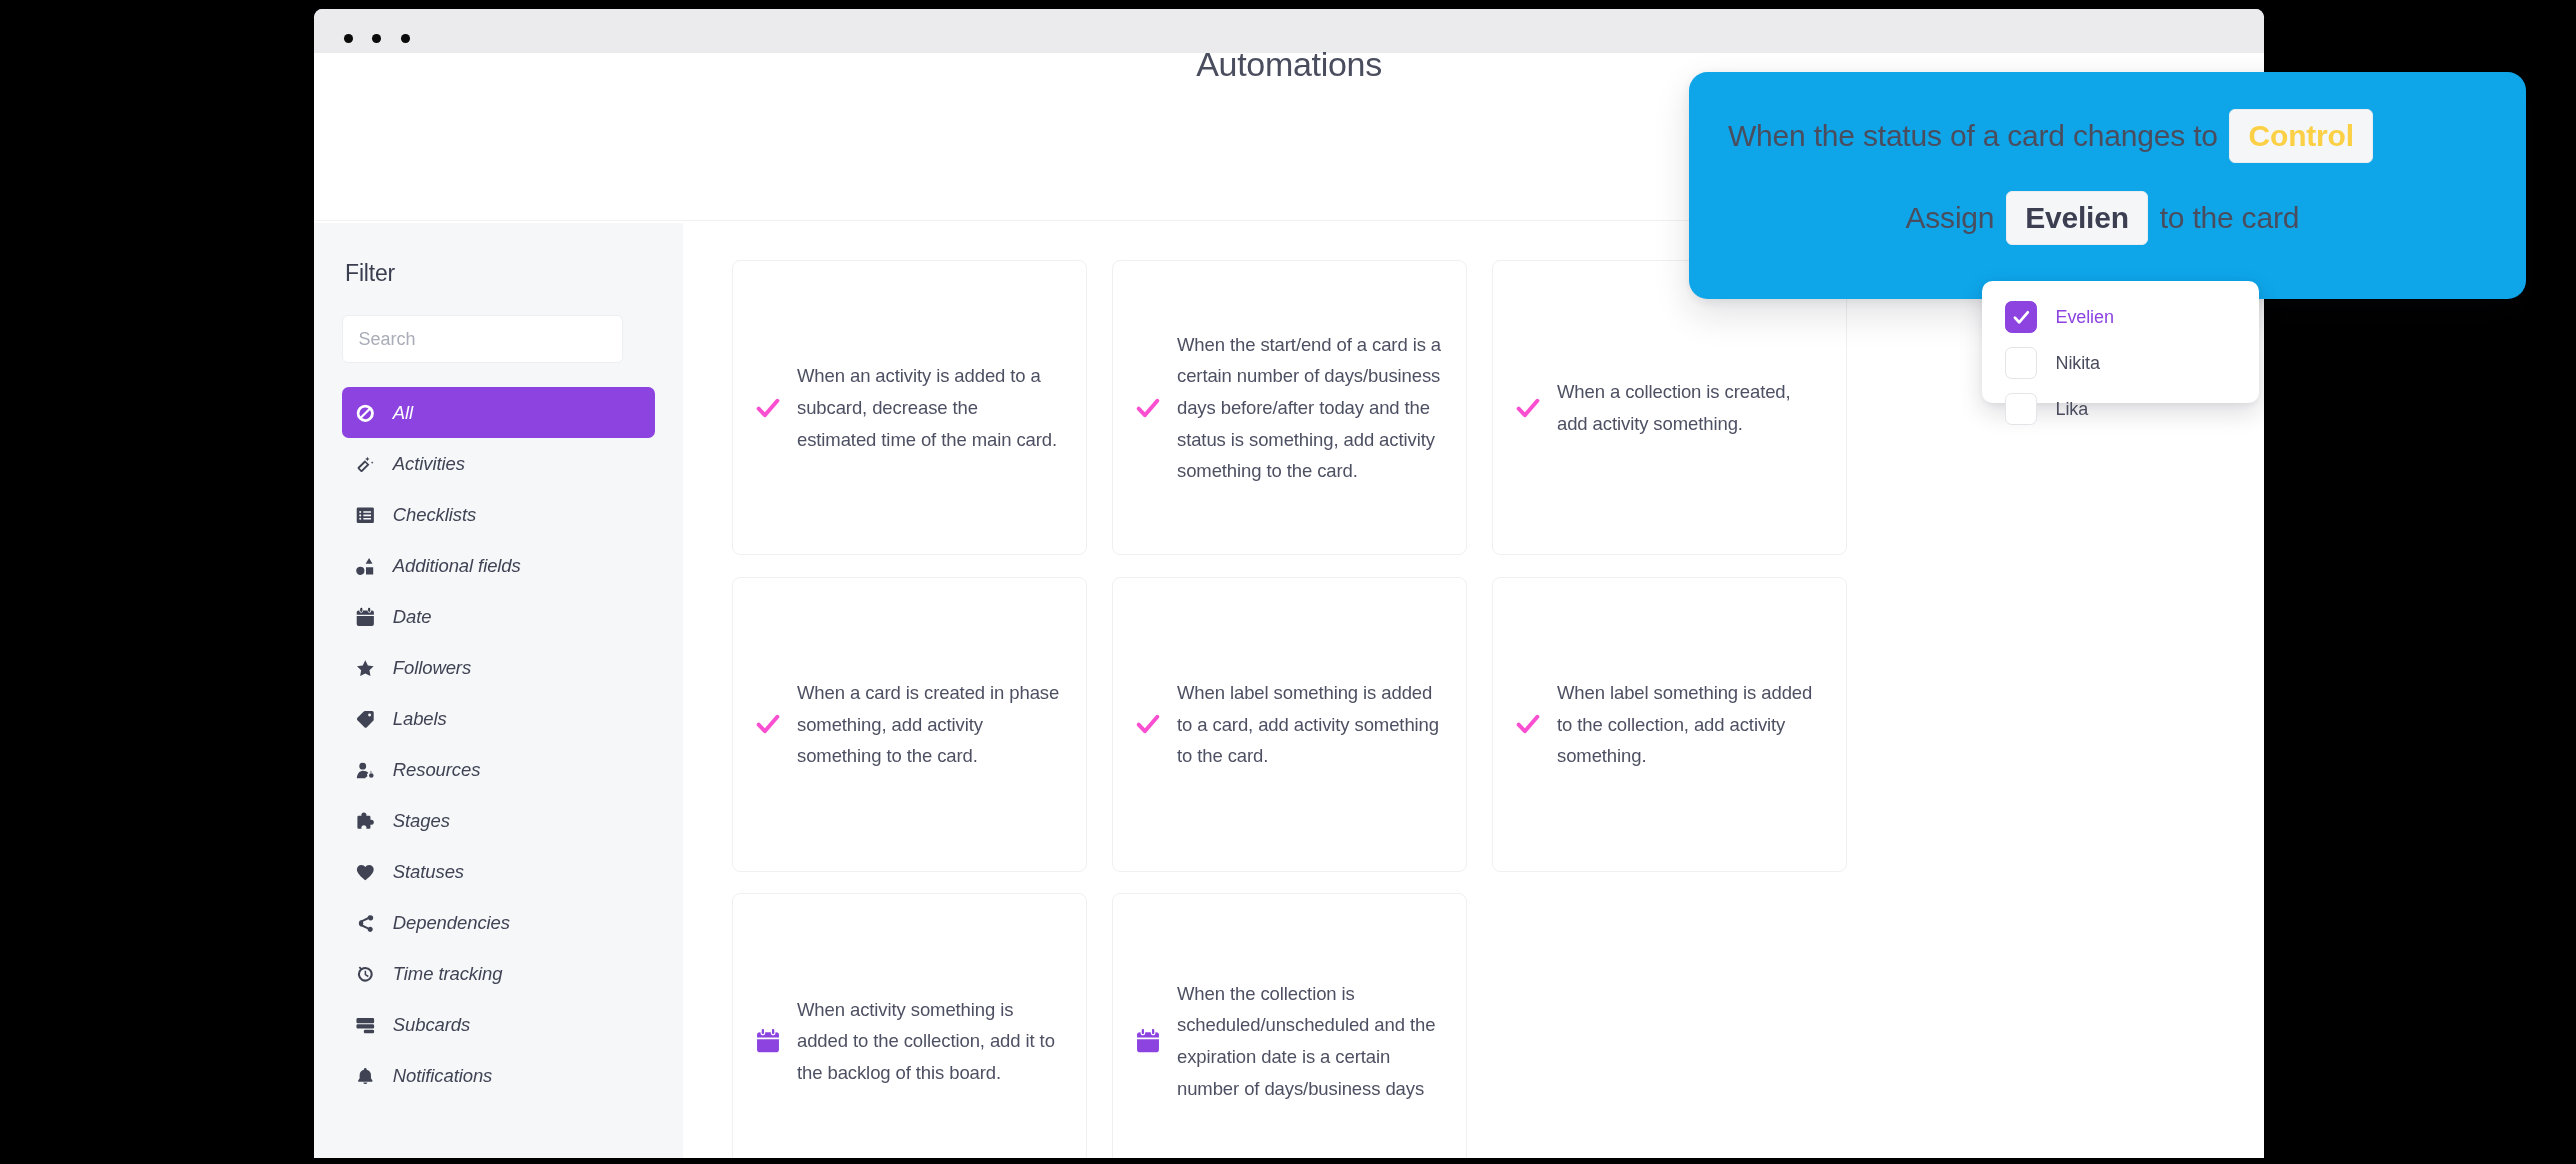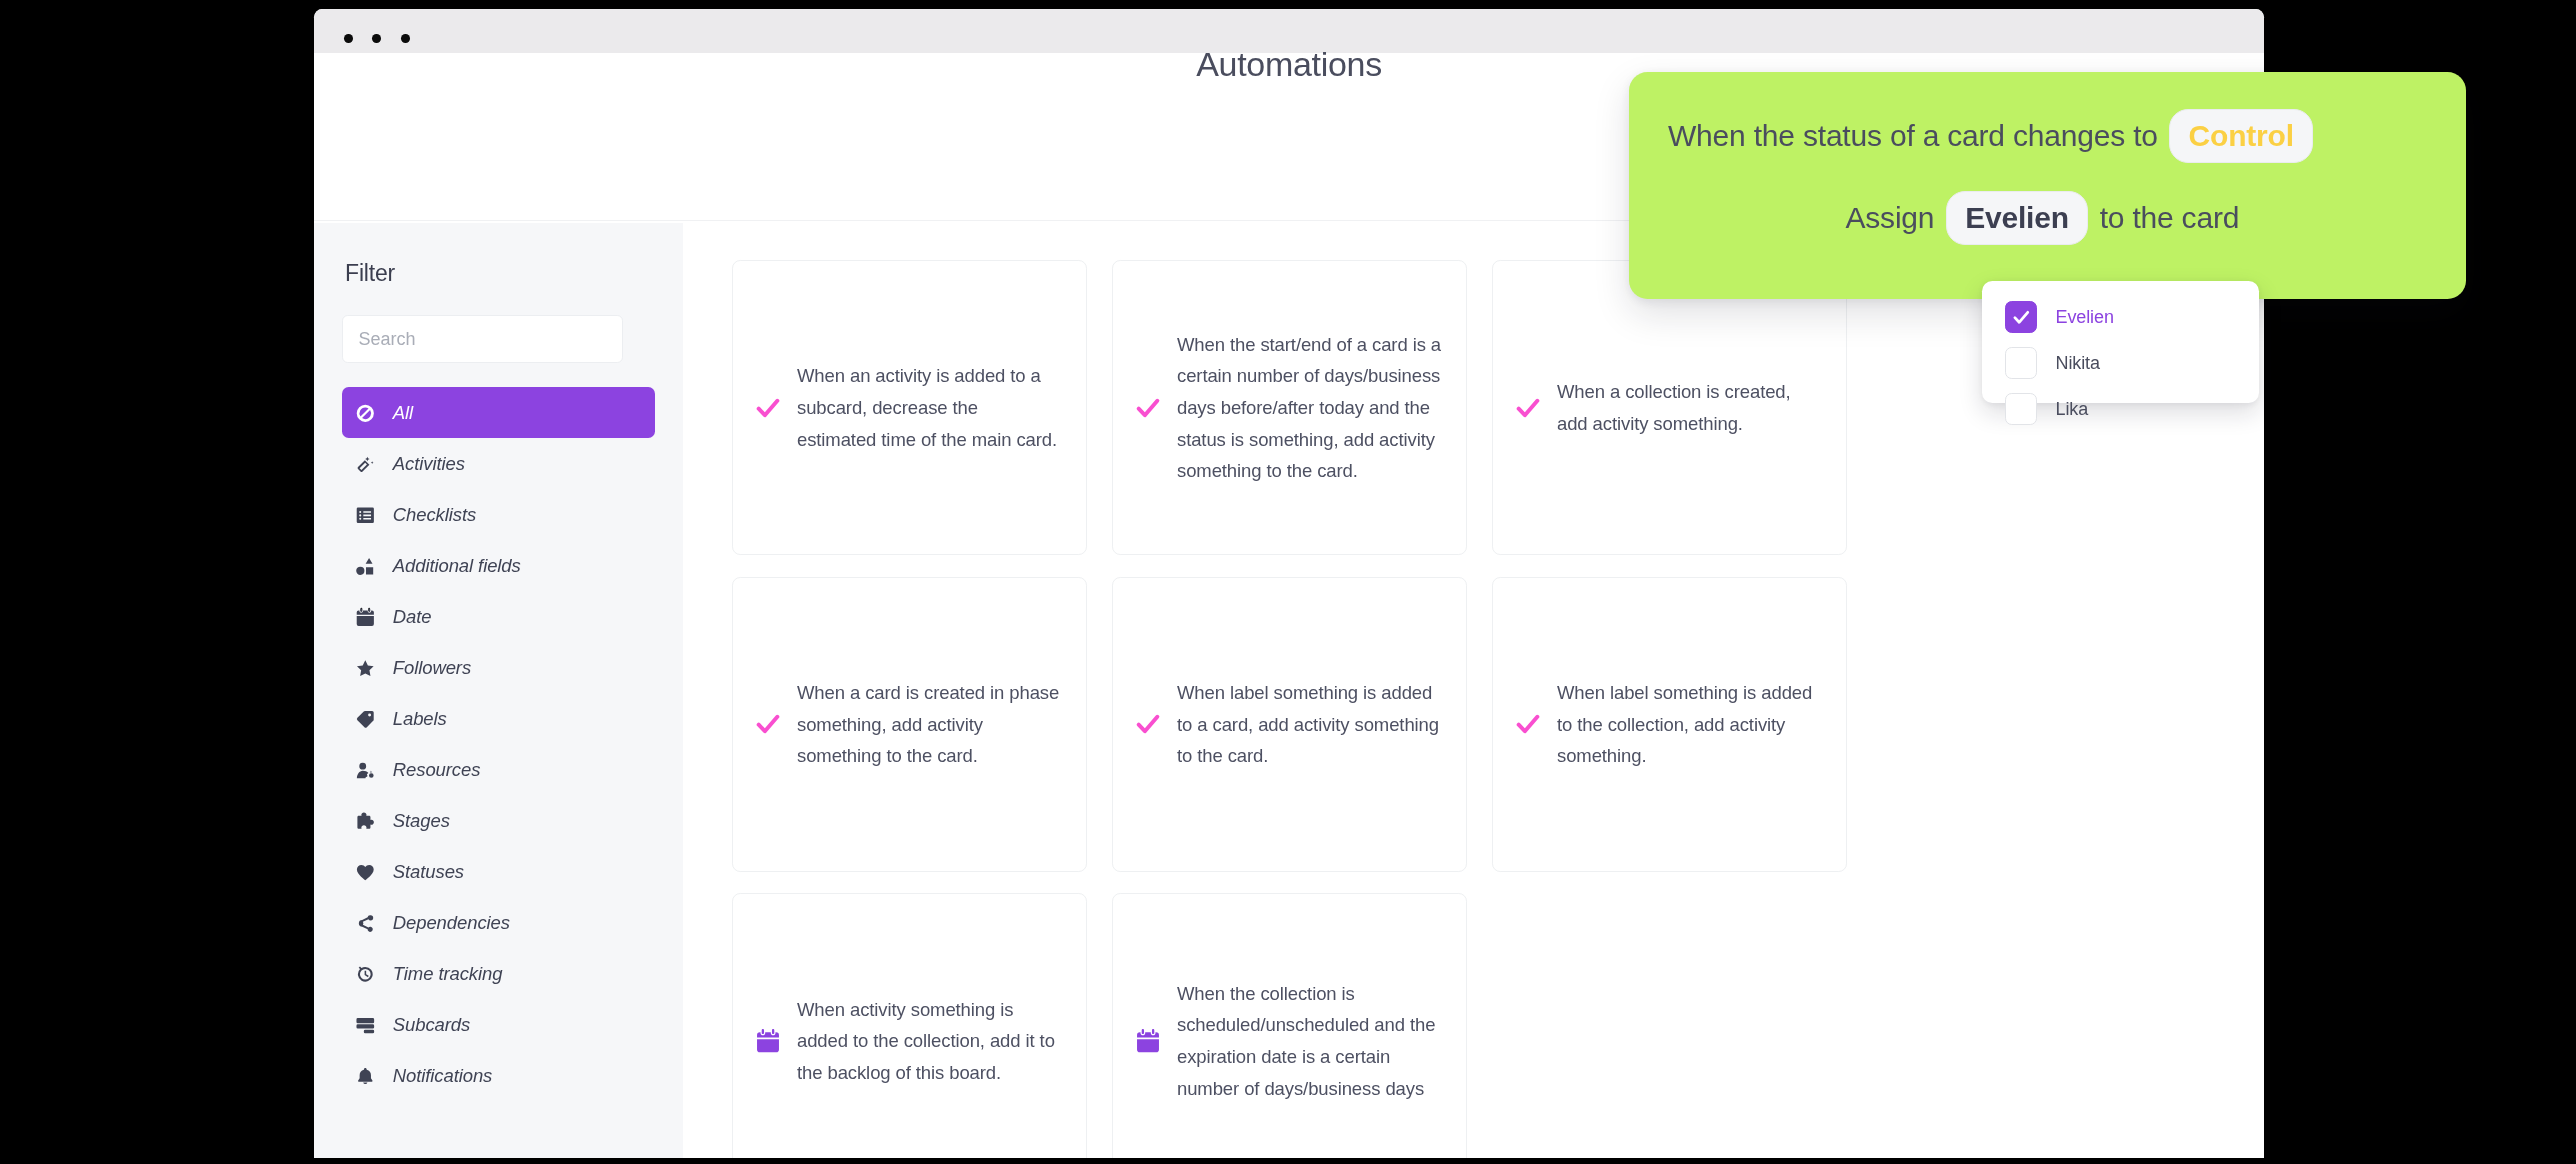--- a/index.html
+++ b/index.html
@@ -145,40 +145,40 @@
     font-size: 18.5px;
     line-height: 1.71;
     color: #4d5062;
     font-weight: 400;
     letter-spacing: -0.1px;
   }
 
   
   #automation-popup {
     position: absolute;
-    left: 1629px; top: 72px;
+    left: 1689px; top: 72px;
     width: 837px; height: 227px;
-    background: #bef264;
+    background: #0ea5e9;
     border-radius: 18.5px;
     box-shadow: 0 14.4px 36px rgba(20,20,40,0.13), 0 2.1px 9.3px rgba(20,20,40,0.07);
     padding: 23px 39px 0 39px;
   }
   .rule-row {
     display: flex; align-items: center;
     font-size: 30px;
     color: #4a4d5e;
     font-weight: 400;
     letter-spacing: -0.2px;
   }
   .rule-row.row1 { height: 82px; }
   .rule-row.row2 { height: 82px; justify-content: center; padding-right: 10.3px; }
   .chip {
     background: #f5f6f8;
     border: 1.5px solid #eaecef;
-    border-radius: 19px;
+    border-radius: 6px;
     padding: 9.3px 18.5px;
     margin: 0 11.3px;
     display: inline-flex; align-items: center;
     cursor: pointer;
   }
   .chip-yellow { color: #fbd044; font-weight: 700; font-size: 30px; }
   .chip-dark   { color: #3c3f51; font-weight: 700; font-size: 30px; }
 
   
   #assignee-dropdown {

